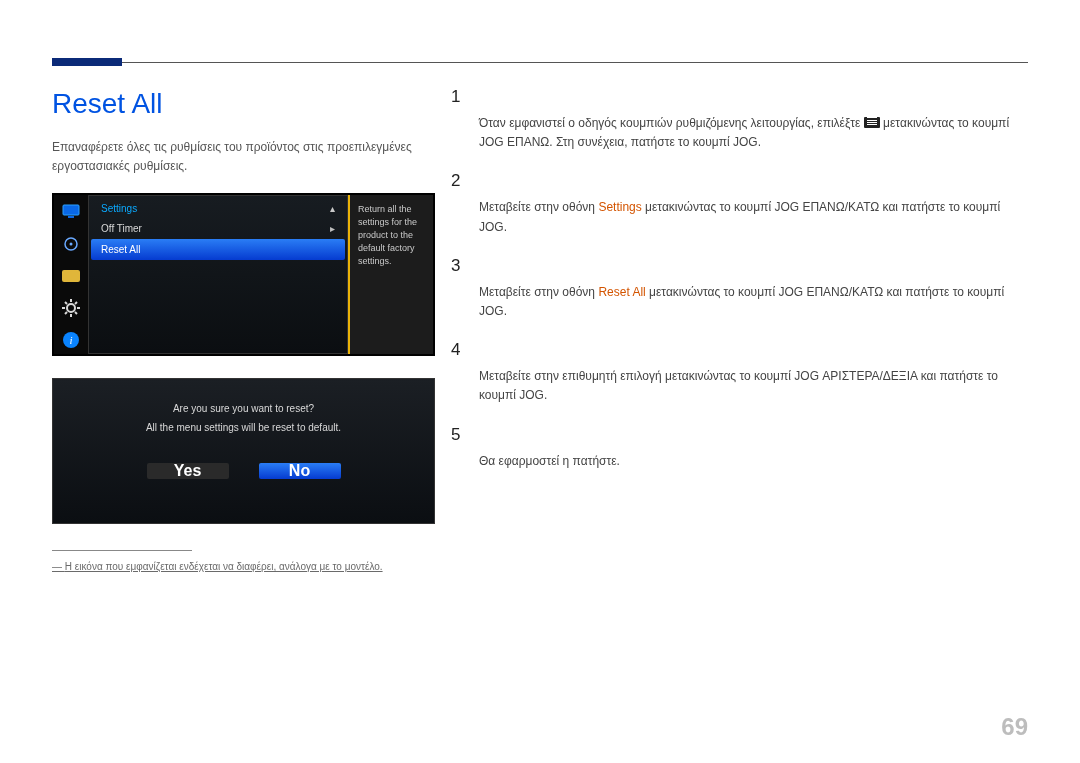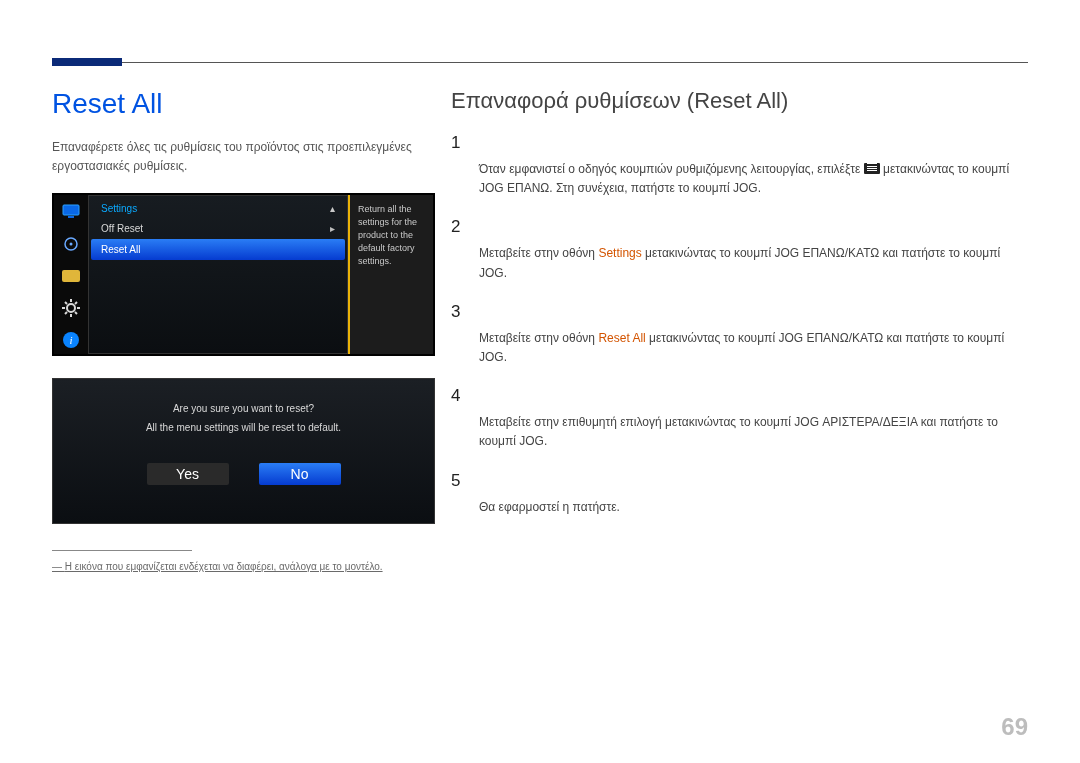--- a/index.html
+++ b/index.html
@@ -122,26 +122,27 @@
     color:#d8d8d8;
     text-align:center;
     line-height:1.9;
   }
   .osd2-btns {
     margin-top: 26px;
     display:flex;
     gap: 30px;
   }
   .osd2-btn {
-    width: 82px; height: 22px;
-    font-size:14px;
+    width: 82px; height: 16px;
+    font-size:16px;
     color:#fff;
     display:flex; align-items:center; justify-content:center;
     background:#2a2a2a;
     border-radius:2px;
+    font-weight:bold;
   }
   .osd2-btn.sel {
     background: linear-gradient(#2a7df5,#053bd0);
   }
   .foot-rule {
     margin-top: 26px;
     width: 140px;
     border:none;
     border-top:1px solid #888;
   }
@@ -256,21 +257,21 @@
               <text x="9" y="13" text-anchor="middle" font-size="11" font-family="Georgia" fill="#fff" font-style="italic">i</text>
             </svg>
         </div>
       </div>
       <div class="osd1-main">
         <div class="osd1-head">
           <span>Settings</span>
           <span class="arrow">▴</span>
         </div>
         <div class="osd1-row">
-          <span>Off Reset</span>
+          <span>Off Timer</span>
           <span class="rarrow">▸</span>
         </div>
         <div class="osd1-row selected">
           <span>Reset All</span>
           <span></span>
         </div>
       </div>
       <div class="osd1-desc">Return all the settings for the product to the default factory settings.</div>
     </div>
 
@@ -283,21 +284,20 @@
         <div class="osd2-btn">Yes</div>
         <div class="osd2-btn sel">No</div>
       </div>
     </div>
 
     <hr class="foot-rule">
     <p class="footnote">Η εικόνα που εμφανίζεται ενδέχεται να διαφέρει, ανάλογα με το μοντέλο.</p>
   </div>
 
   <div class="right-col">
-    <h2 class="right-title">Επαναφορά ρυθμίσεων (Reset All)</h2>
 
     <div class="step">
       <div class="num">1</div>
       <div class="body">
         <span>Όταν εμφανιστεί ο οδηγός κουμπιών ρυθμιζόμενης λειτουργίας, επιλέξτε </span>
         <span class="menu-icon"></span>
         <span> μετακινώντας το κουμπί JOG ΕΠΑΝΩ. Στη συνέχεια, πατήστε το κουμπί JOG.</span>
       </div>
     </div>
 

